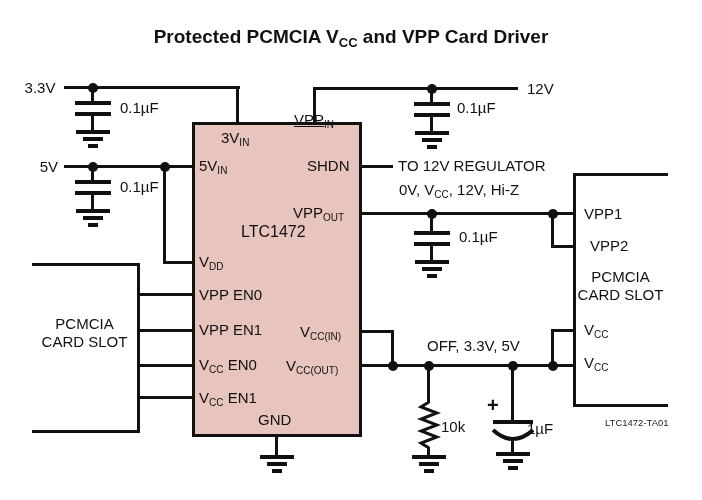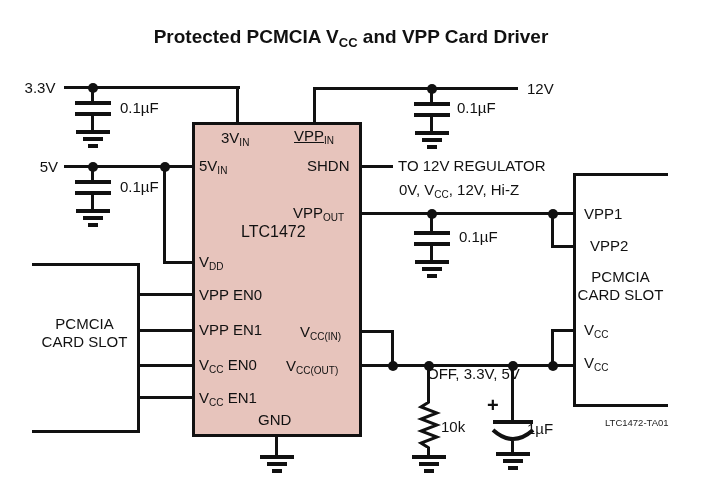--- a/index.html
+++ b/index.html
@@ -119,21 +119,21 @@
   <div class="lbl" style="left:527px;top:421px;">1µF</div>
 
   <div class="gnd" style="left:260px;top:455px;"></div>
 
   <div class="lbl" style="left:22px;top:80px;width:36px;text-align:center;">3.3V</div>
   <div class="lbl" style="left:30px;top:159px;width:28px;text-align:right;">5V</div>
   <div class="lbl" style="left:527px;top:81px;">12V</div>
 
   <div class="ic"></div>
   <div class="lbl" style="left:221px;top:130px;"><span>3V</span><sub>IN</sub></div>
-  <div class="lbl" style="left:294px;top:128px;text-decoration:underline;"><span>VPP</span><sub>IN</sub></div>
+  <div class="lbl" style="left:294px;top:112px;text-decoration:underline;"><span>VPP</span><sub>IN</sub></div>
   <div class="lbl" style="left:199px;top:158px;"><span>5V</span><sub>IN</sub></div>
   <div class="lbl" style="left:307px;top:158px;">SHDN</div>
   <div class="lbl" style="left:293px;top:205px;"><span>VPP</span><sub>OUT</sub></div>
   <div class="lbl lbl-lg" style="left:241px;top:224px;text-align:right;">LTC1472</div>
   <div class="lbl" style="left:199px;top:254px;"><span>V</span><sub>DD</sub></div>
   <div class="lbl" style="left:199px;top:287px;">VPP EN0</div>
   <div class="lbl" style="left:199px;top:322px;">VPP EN1</div>
   <div class="lbl" style="left:300px;top:324px;"><span>V</span><sub>CC(IN)</sub></div>
   <div class="lbl" style="left:199px;top:357px;"><span>V</span><sub>CC</sub><span> EN0</span></div>
   <div class="lbl" style="left:286px;top:358px;"><span>V</span><sub>CC(OUT)</sub></div>
@@ -151,16 +151,16 @@
   <div class="lbl" style="left:584px;top:238px;margin-left:6px;">VPP2</div>
   <div class="lbl center-txt" style="left:573px;top:268px;width:95px;line-height:18px;">
     <span>PCMCIA</span><br>
     <span>CARD SLOT</span>
   </div>
   <div class="lbl" style="left:584px;top:322px;"><span>V</span><sub>CC</sub></div>
   <div class="lbl" style="left:584px;top:355px;"><span>V</span><sub>CC</sub></div>
 
   <div class="lbl" style="left:398px;top:158px;">TO 12V REGULATOR</div>
   <div class="lbl" style="left:399px;top:182px;"><span>0V, V</span><sub>CC</sub><span>, 12V, Hi-Z</span></div>
-  <div class="lbl" style="left:427px;top:338px;margin-top:28px;">OFF, 3.3V, 5V</div>
+  <div class="lbl" style="left:427px;top:338px;">OFF, 3.3V, 5V</div>
   <div class="lbl-sm" style="left:605px;top:417px;">LTC1472-TA01</div>
 
 </div>
 
 </body></html>

